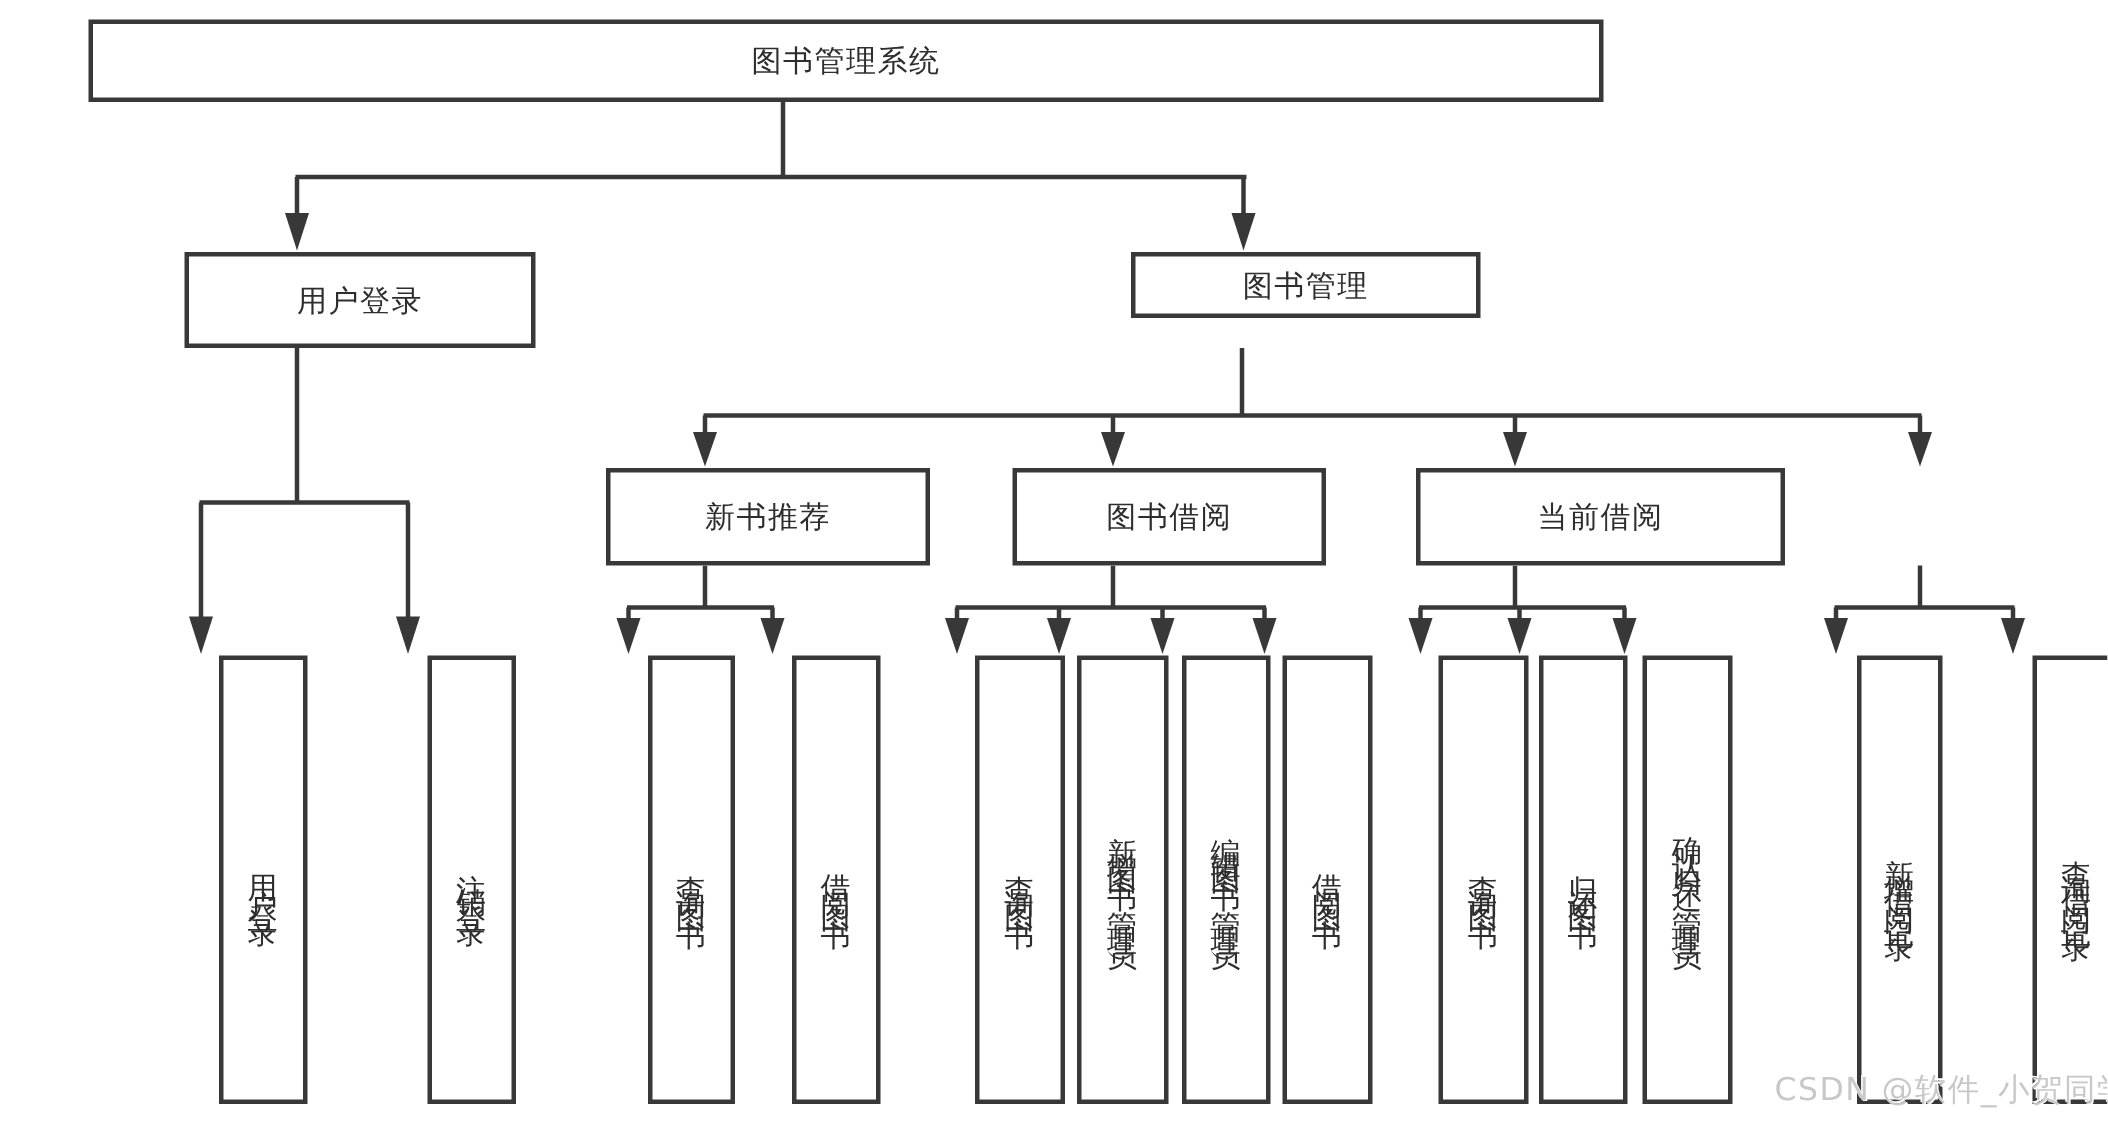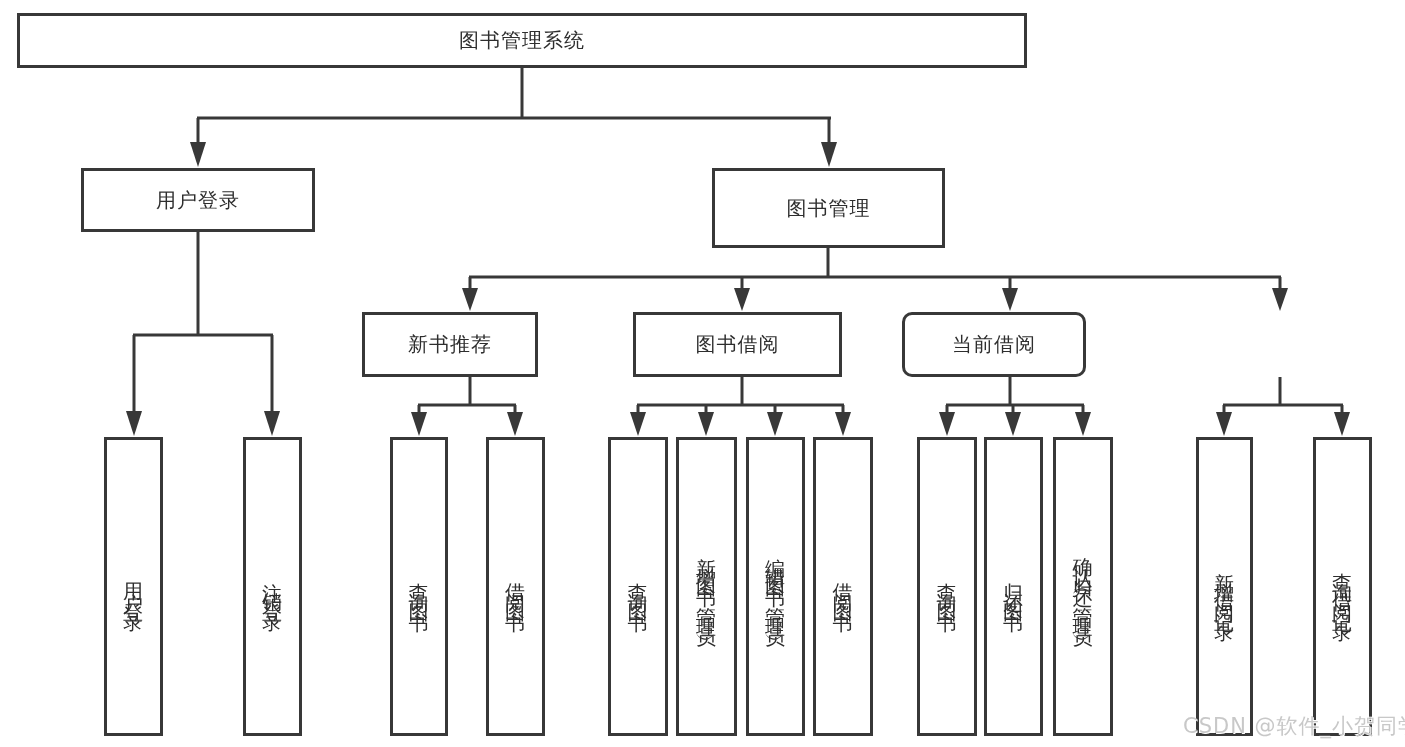--- a/index.html
+++ b/index.html
@@ -20,20 +20,21 @@
   .node {
     position: absolute;
     box-sizing: border-box;
     border: 3px solid #383838;
     background: #ffffff;
     display: flex;
     align-items: center;
     justify-content: center;
     color: #2e2e2e;
     z-index: 1;
+    margin-left: 42px;
   }
   .node.h { font-size: 20px; letter-spacing: 1px; white-space: nowrap; }
   .node.v {
     font-size: 20px;
   }
   .node.v .vtext {
     writing-mode: vertical-rl;
     text-orientation: mixed;
     letter-spacing: 10px;
     line-height: 1;
@@ -114,25 +115,25 @@
     <line x1="1223" y1="405" x2="1343" y2="405"></line>
     <line x1="1224" y1="405" x2="1224" y2="416"></line>
     <polygon points="1216,412 1232,412 1224,436" stroke="none"></polygon>
     <line x1="1342" y1="405" x2="1342" y2="416"></line>
     <polygon points="1334,412 1350,412 1342,436" stroke="none"></polygon>
   </svg>
 
   <div class="node h" style="left:17px; top:13px; width:1010px; height:55px;">图书管理系统</div>
 
   <div class="node h" style="left:81px; top:168px; width:234px; height:64px;">用户登录</div>
-  <div class="node h" style="left:712px; top:168px; width:233px; height:80px;">图书管理</div>
+  <div class="node h" style="left:712px; top:168px; width:233px; height:44px;">图书管理</div>
 
-  <div class="node h" style="left:362px; top:312px; width:176px; height:65px;">新书推荐</div>
+  <div class="node h" style="left:362px; top:312px; width:216px; height:65px;">新书推荐</div>
   <div class="node h" style="left:633px; top:312px; width:209px; height:65px;">图书借阅</div>
-  <div class="node h" style="left:902px; top:312px; width:184px; height:65px;border-radius:10px;">当前借阅</div>
+  <div class="node h" style="left:902px; top:312px; width:246px; height:65px;">当前借阅</div>
 
   <div class="node v" style="left:104px; top:437px; width:59px; height:299px;">
     <span class="vtext">用户登录</span>
   </div>
   <div class="node v" style="left:243px; top:437px; width:59px; height:299px;">
     <span class="vtext">注销登录</span>
   </div>
 
   <div class="node v" style="left:390px; top:437px; width:58px; height:299px;">
     <span class="vtext">查询图书</span>

